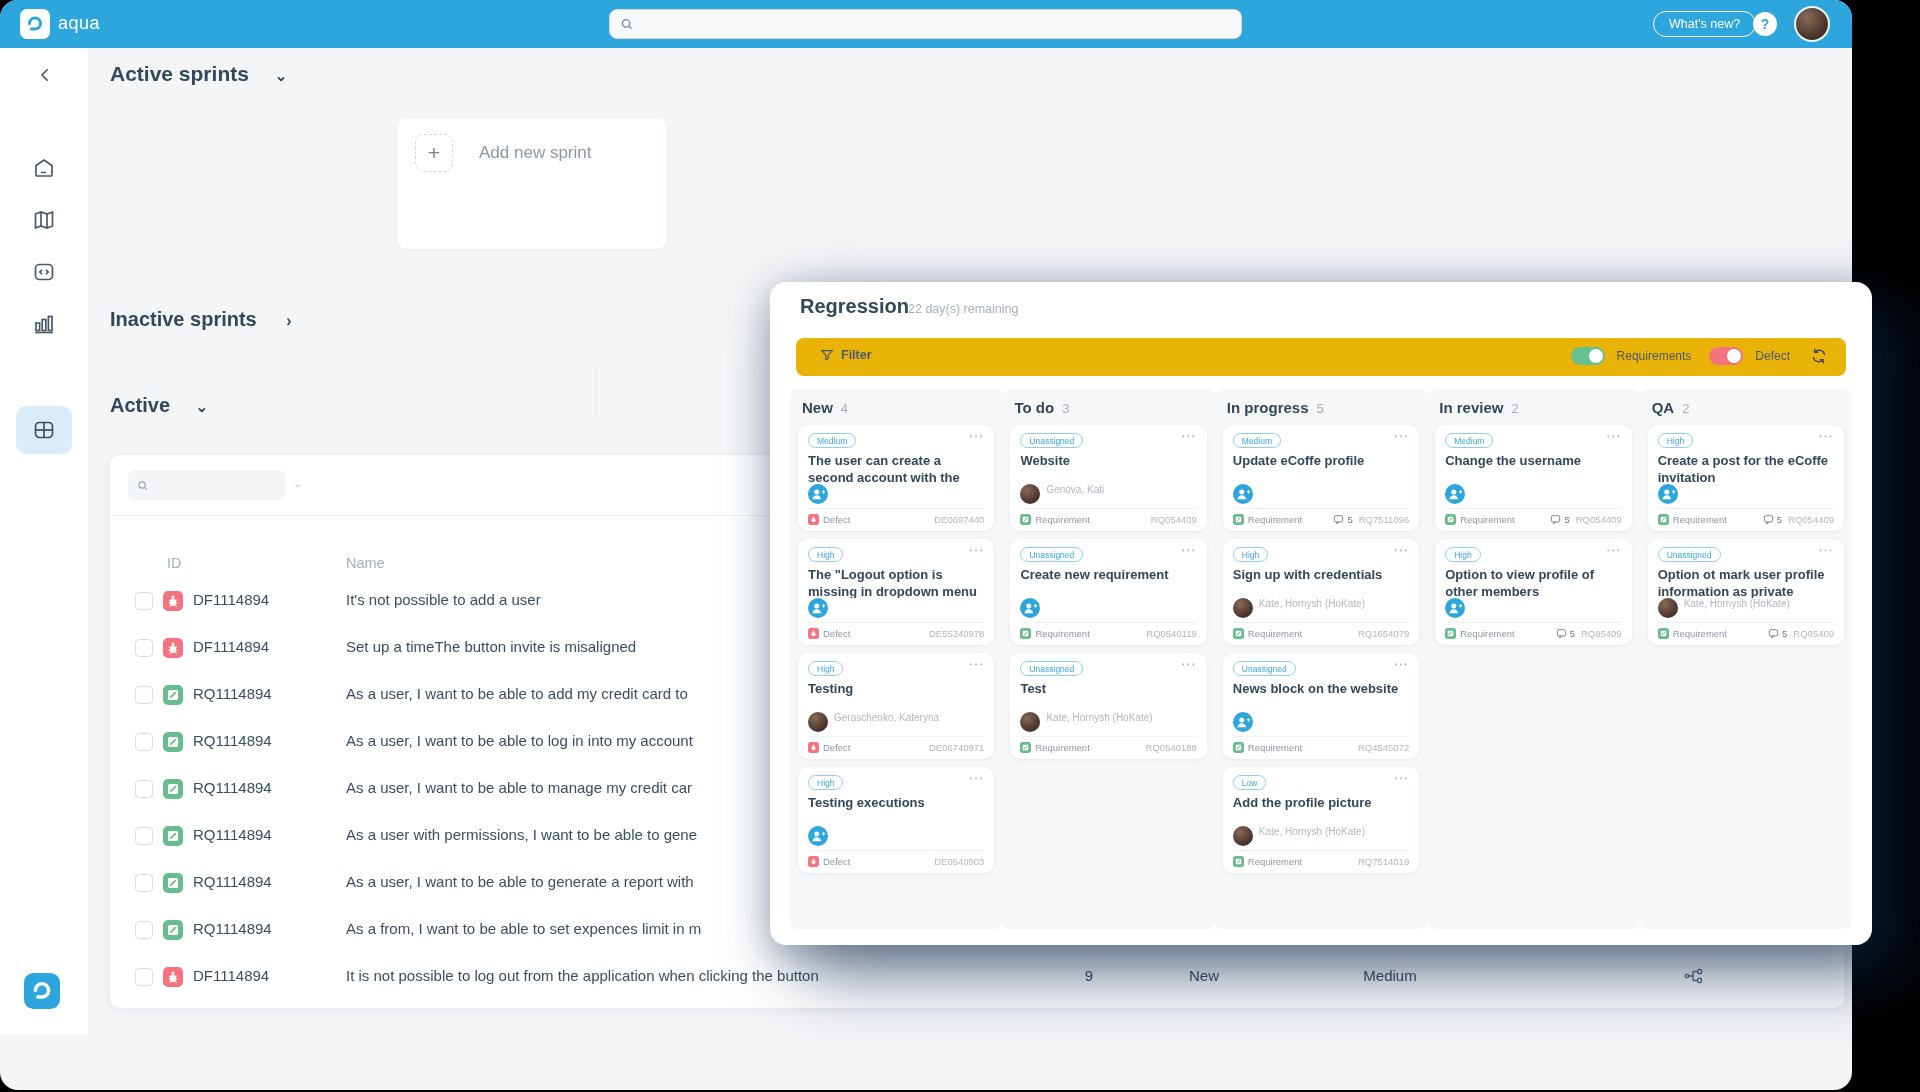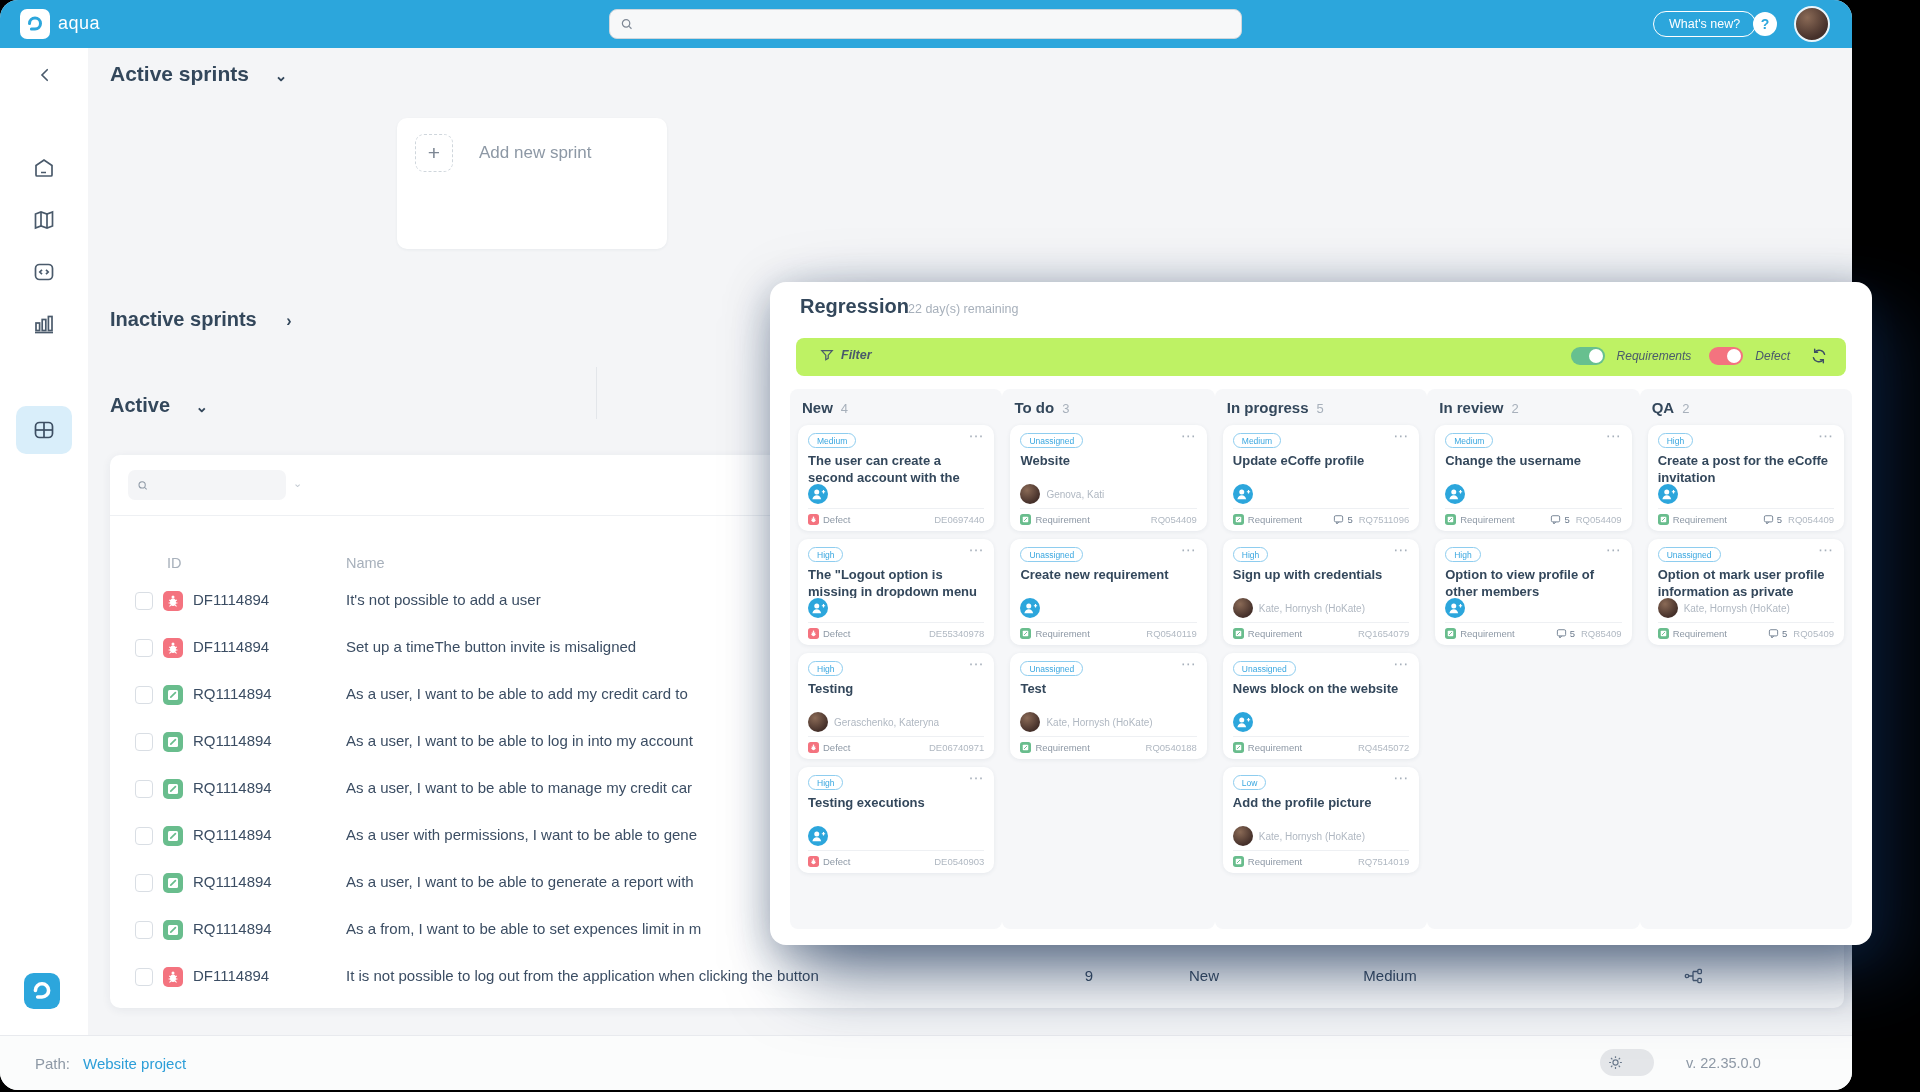--- a/index.html
+++ b/index.html
@@ -65,40 +65,40 @@
   .path-val { position:absolute; left:83px; top:19px; font-size:15px; color:#2c9ed8; }
   .gear-pill { position:absolute; left:1600px; top:13px; width:54px; height:27px; background:#e4e6e9; border-radius:14px; }
   .gear-pill svg { position:absolute; left:7px; top:5px; }
   .version { position:absolute; left:1686px; top:19px; font-size:14.5px; color:#8d98a5; }
 
   
   .overlay { position:absolute; left:770px; top:282px; width:1102px; height:663px; background:#fff; border-radius:16px;
              box-shadow:30px 30px 70px rgba(14,40,78,.55), 0 10px 40px rgba(14,40,78,.35); z-index:10; }
   .ov-title { position:absolute; left:30px; top:13px; font-size:20px; font-weight:bold; color:#33475b; }
   .ov-remaining { position:absolute; left:138px; top:20px; font-size:12.5px; color:#a7b0bb; }
-  .filterbar { position:absolute; left:26px; top:56px; width:1050px; height:38px; background:#bef264; border-radius:8px;font-style:italic; }
+  .filterbar { position:absolute; left:26px; top:56px; width:1050px; height:38px; background:#eab308; border-radius:8px; }
   .filter-left { position:absolute; left:24px; top:10px; display:flex; align-items:center; gap:7px; font-size:12.5px; font-weight:bold; color:#4a5a6b; }
   .filter-right { position:absolute; right:18px; top:9px; display:flex; align-items:center; gap:12px; }
   .toggle { width:34px; height:18px; border-radius:9px; position:relative; }
   .toggle .knob { position:absolute; right:2px; top:2px; width:14px; height:14px; border-radius:50%; background:#fff; }
   .tog-label { font-size:12px; color:#4a5a6b; }
 
   .board { position:absolute; left:20px; top:107px; width:1062px; height:540px; display:flex; gap:0; }
   .col { flex:1; background:#f6f7f9; border-radius:8px; padding:8px; overflow:hidden; }
   .col-head { margin:2px 0 8px 4px; }
   .col-name { font-size:15px; font-weight:bold; color:#33475b; }
   .col-count { font-size:13px; color:#a7b0bb; margin-left:8px; }
   .card { background:#fff; border-radius:10px; box-shadow:0 1px 4px rgba(40,60,90,.08); height:106px;
           padding:8px 10px 6px 10px; margin-bottom:8px; display:flex; flex-direction:column; position:relative; }
   .badge { display:inline-block; border:1px solid #8ecdef; color:#3aa7e0; border-radius:9px; font-size:8.5px;
            padding:1.5px 8px; width:fit-content; }
   .dots { position:absolute; right:10px; top:2px; color:#a7b0bb; font-size:15px; letter-spacing:1px; }
   .card-title { margin-top:4px; font-size:13px; font-weight:bold; color:#33475b; line-height:17px; max-height:34px; overflow:hidden; }
   .spacer { flex:1; }
-  .assignee { display:flex; align-items:center; gap:6px; height:20px; }
+  .assignee { display:flex; gap:6px; height:20px; }
   .av-photo { width:20px; height:20px; border-radius:50%; background:radial-gradient(circle at 35% 30%, #8a6a56, #45302a 70%); flex:none; }
   .av-name { font-size:10px; color:#b0b8c2; white-space:nowrap; overflow:hidden; }
   .card-foot { border-top:1px solid #eef0f3; margin-top:4px; padding-top:5px; display:flex; align-items:center; }
   .foot-label { font-size:9.5px; color:#8d98a5; margin-left:4px; }
   .foot-right { margin-left:auto; display:flex; align-items:center; gap:6px; }
   .comments { display:flex; align-items:center; gap:3px; font-size:9.5px; color:#6b7a8c; }
   .card-id { font-size:9.5px; color:#b0b8c2; }
 </style>
 </head>
 <body>
@@ -320,31 +320,20 @@
     <svg class="xicon cell-flow" style="left:1573px;" viewBox="0 0 20 20" fill="none" stroke="#55657a" stroke-width="1.3">
             <circle cx="4" cy="10" r="1.7"></circle>
             <path d="M6 10h4M10 5.5h4.5M10 14.5h4.5M10 5.5v9"></path>
             <rect x="14.8" y="3.4" width="3.6" height="4.2" rx="1"></rect>
             <rect x="14.8" y="12.4" width="3.6" height="4.2" rx="1"></rect>
           </svg>
   </div>
 </div>
   </div>
 
-  <div class="footbar">
-    <div class="path-lab">Path:</div>
-    <div class="path-val">Website project</div>
-    <div class="gear-pill">
-      <svg width="17" height="17" viewBox="0 0 20 20" fill="none" stroke="#6b7a8c" stroke-width="1.4">
-          <circle cx="10" cy="10" r="3"></circle>
-          <path d="M10 2.5v2.3M10 15.2v2.3M2.5 10h2.3M15.2 10h2.3M4.7 4.7l1.6 1.6M13.7 13.7l1.6 1.6M15.3 4.7l-1.6 1.6M6.3 13.7l-1.6 1.6"></path>
-        </svg>
-    </div>
-    <div class="version">v. 22.35.0.0</div>
-  </div>
 
 </div>
 
 <div class="overlay">
   <div class="ov-title">Regression</div>
   <div class="ov-remaining">22 day(s) remaining</div>
 
   <div class="filterbar">
     <div class="filter-left">
       <svg width="14" height="14" viewBox="0 0 16 16" fill="none" stroke="#4a5a6b" stroke-width="1.4">

